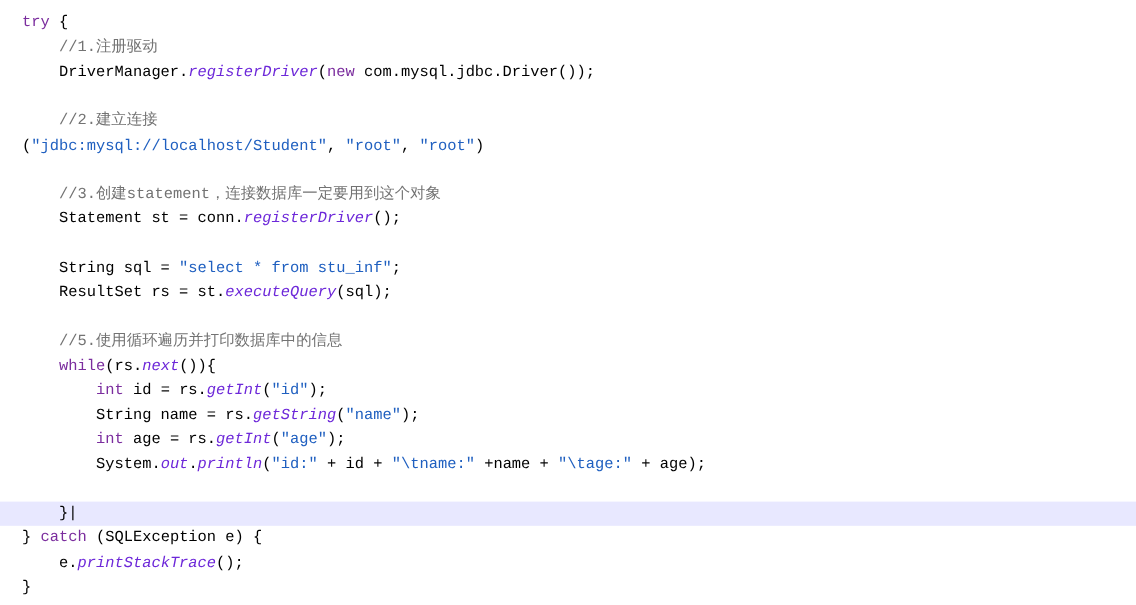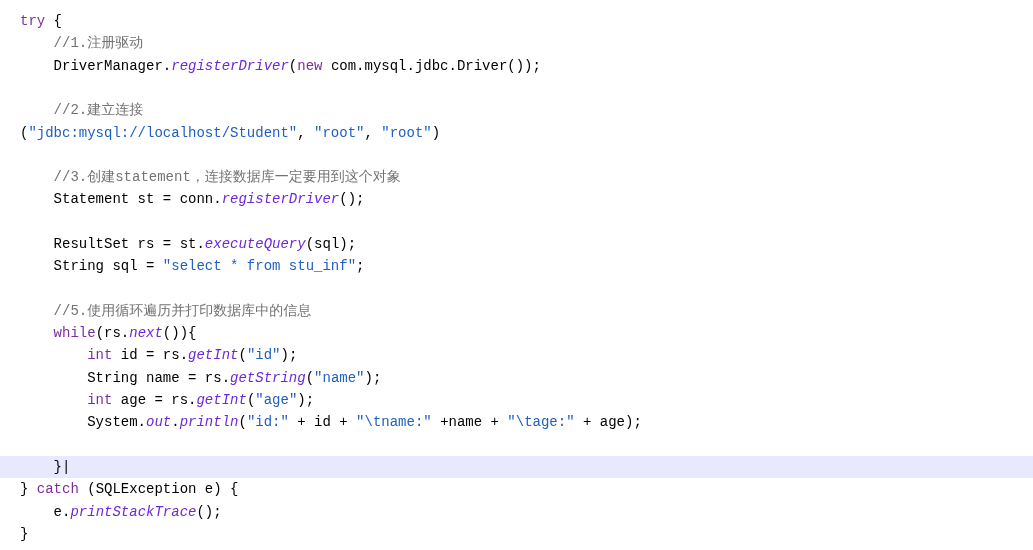--- a/index.html
+++ b/index.html
@@ -79,25 +79,25 @@
   </div>
 
   <div class="code-line">
     <span class="plain">    Statement st = conn.</span><span class="method">registerDriver</span><span class="plain">();</span>
   </div>
 
   <div class="code-line empty"></div>
 
 
   <div class="code-line">
-    <span class="plain">    ResultSet rs = st.</span><span class="method">executeQuery</span><span class="plain">(sql);</span>
+    <span class="plain">    String sql = </span><span class="str">"select * from stu_inf"</span><span class="plain">;</span>
   </div>
 
   <div class="code-line">
-    <span class="plain">    String sql = </span><span class="str">"select * from stu_inf"</span><span class="plain">;</span>
+    <span class="plain">    ResultSet rs = st.</span><span class="method">executeQuery</span><span class="plain">(sql);</span>
   </div>
 
   <div class="code-line empty"></div>
 
   <div class="code-line">
     <span class="cm">    //5.使用循环遍历并打印数据库中的信息</span>
   </div>
 
   <div class="code-line">
     <span class="kw">    while</span><span class="plain">(rs.</span><span class="method">next</span><span class="plain">()){</span>

